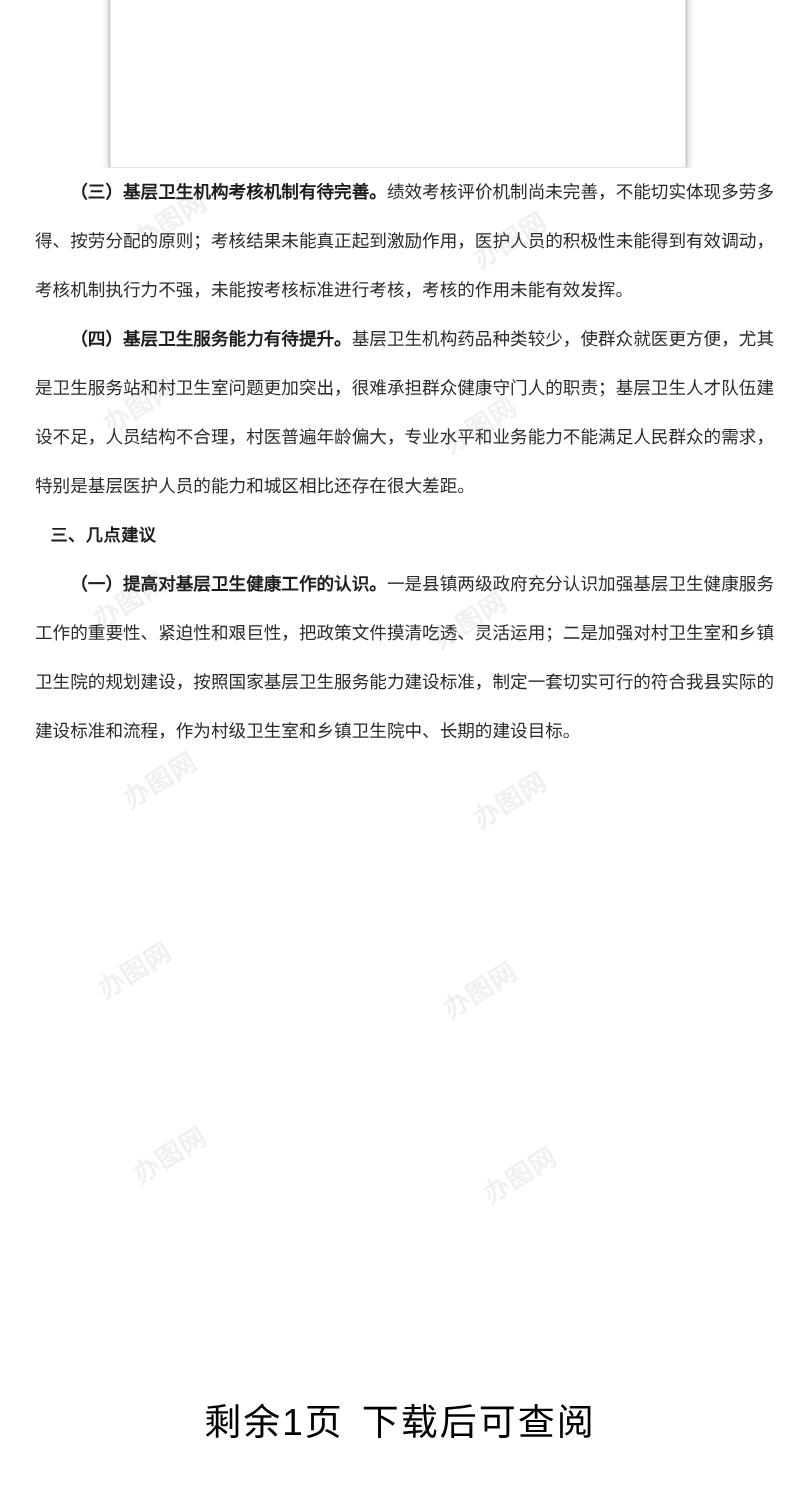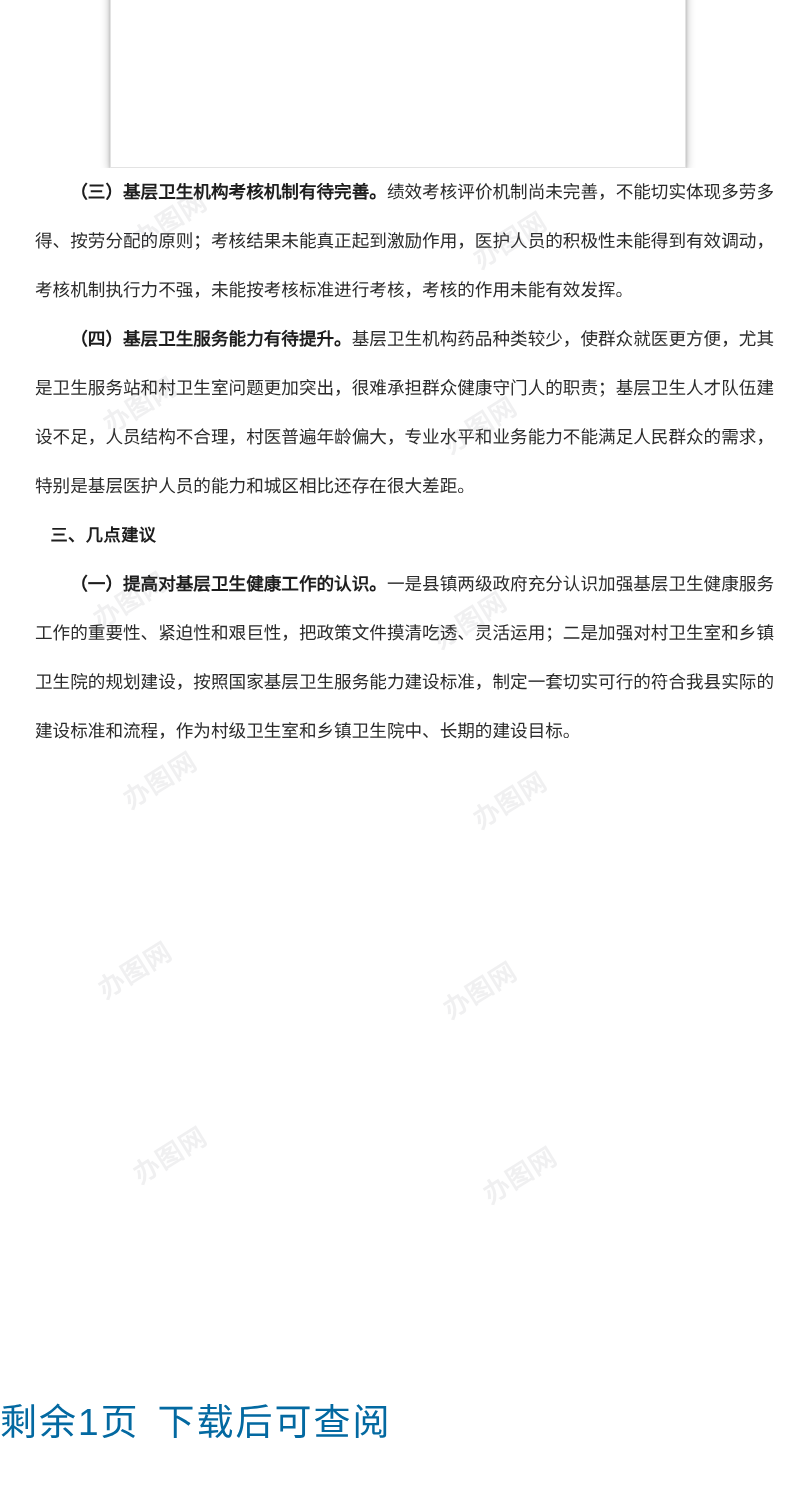--- a/index.html
+++ b/index.html
@@ -99,25 +99,25 @@
     letter-spacing: 0.5px;
     font-family: "Liberation Serif", "DejaVu Serif", serif;
   }
 
   
   .footer-notice {
     position: absolute;
     left: 0;
     top: 1392px;
     width: 800px;
-    text-align: left;
+    text-align: center;
     font-family: "Liberation Sans", "DejaVu Sans", sans-serif;
     font-size: 37px;
     letter-spacing: 2px;
-    color: #0369a1;
+    color: #000000;
     user-select: none;
   }
   .footer-notice .gap { display: inline-block; width: 18px; }
 </style>
 </head>
 <body>
 
 <div class="prev-page-card"></div>
 
 <div class="doc-page">

